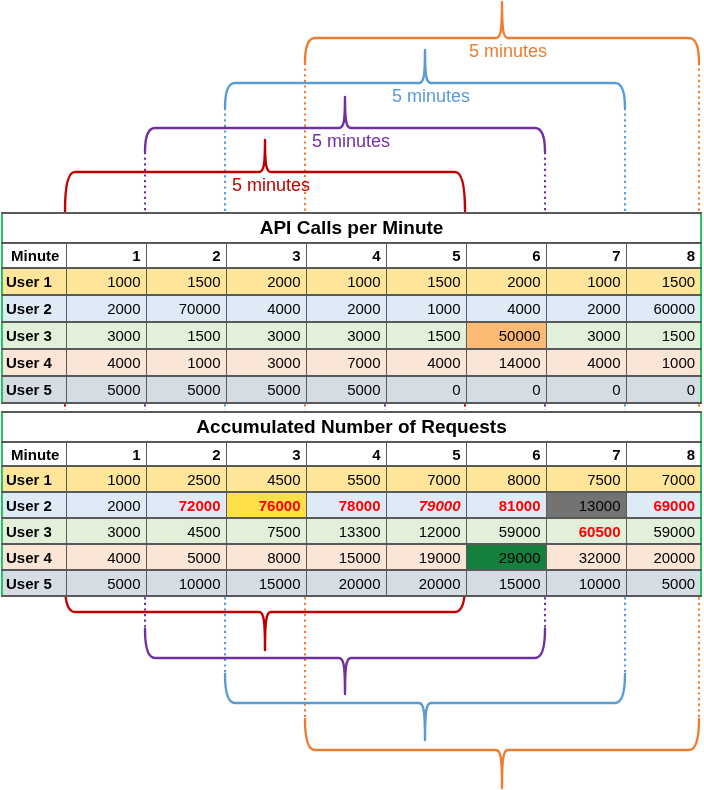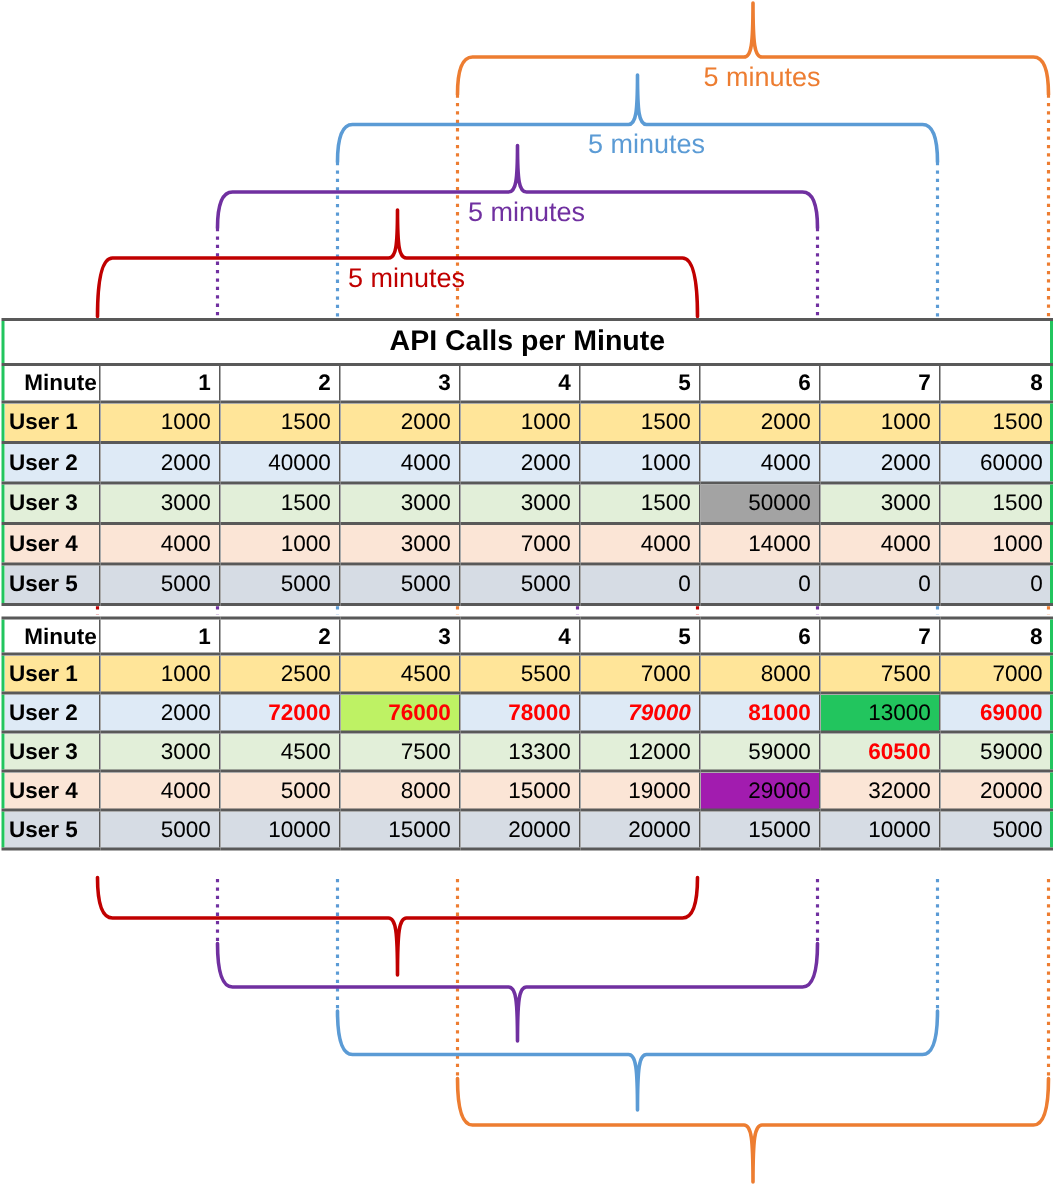--- a/index.html
+++ b/index.html
@@ -18,21 +18,21 @@
   }
   table.data-table{border:2px solid #22c55e;}
   table.data-table td{
     border:1px solid #595959;border-top-width:2px;border-bottom-width:2px;
     overflow:hidden;white-space:nowrap;
   }
   td.title-cell{
     text-align:center;font-weight:bold;font-size:19px;height:26px;
     background:#ffffff;
   }
-  td.corner-cell{font-weight:bold;text-align:right;padding-left:3px;background:#ffffff;}
+  td.corner-cell{font-weight:bold;text-align:center;padding-left:3px;background:#ffffff;}
   td.minute-head{font-weight:bold;text-align:right;padding-right:5px;background:#ffffff;}
   td.user-cell{font-weight:bold;text-align:left;padding-left:3px;}
   td.value-cell{text-align:right;padding-right:5px;}
   td.red-val{color:#FF0000;font-weight:bold;}
   .t1 tr.head-row td{height:21px;}
   .t1 tr.data-row td{height:23px;}
   .t2 tr.head-row td{height:20px;}
   .t2 tr.data-row td{height:22px;}
 </style>
 </head>
@@ -109,36 +109,36 @@
             <td class="value-cell" style="background: rgb(255, 229, 153);">2000</td>
             <td class="value-cell" style="background: rgb(255, 229, 153);">1000</td>
             <td class="value-cell" style="background: rgb(255, 229, 153);">1500</td>
             <td class="value-cell" style="background: rgb(255, 229, 153);">2000</td>
             <td class="value-cell" style="background: rgb(255, 229, 153);">1000</td>
             <td class="value-cell" style="background: rgb(255, 229, 153);">1500</td>
           </tr>
           <tr class="data-row">
             <td class="user-cell" style="background: rgb(222, 234, 246);">User 2</td>
             <td class="value-cell" style="background: rgb(222, 234, 246);">2000</td>
-            <td class="value-cell" style="background: rgb(222, 234, 246);">40000</td>
+            <td class="value-cell" style="background: rgb(222, 234, 246);">70000</td>
             <td class="value-cell" style="background: rgb(222, 234, 246);">4000</td>
             <td class="value-cell" style="background: rgb(222, 234, 246);">2000</td>
             <td class="value-cell" style="background: rgb(222, 234, 246);">1000</td>
             <td class="value-cell" style="background: rgb(222, 234, 246);">4000</td>
             <td class="value-cell" style="background: rgb(222, 234, 246);">2000</td>
             <td class="value-cell" style="background: rgb(222, 234, 246);">60000</td>
           </tr>
           <tr class="data-row">
             <td class="user-cell" style="background: rgb(226, 239, 217);">User 3</td>
             <td class="value-cell" style="background: rgb(226, 239, 217);">3000</td>
             <td class="value-cell" style="background: rgb(226, 239, 217);">1500</td>
             <td class="value-cell" style="background: rgb(226, 239, 217);">3000</td>
             <td class="value-cell" style="background: rgb(226, 239, 217);">3000</td>
             <td class="value-cell" style="background: rgb(226, 239, 217);">1500</td>
-            <td class="value-cell" style="background: #a3a3a3; margin-left: 40px;">50000</td>
+            <td class="value-cell" style="background: #fdba74; margin-left: 40px;">50000</td>
             <td class="value-cell" style="background: rgb(226, 239, 217);">3000</td>
             <td class="value-cell" style="background: rgb(226, 239, 217);">1500</td>
           </tr>
           <tr class="data-row">
             <td class="user-cell" style="background: rgb(251, 229, 214);">User 4</td>
             <td class="value-cell" style="background: rgb(251, 229, 214);">4000</td>
             <td class="value-cell" style="background: rgb(251, 229, 214);">1000</td>
             <td class="value-cell" style="background: rgb(251, 229, 214);">3000</td>
             <td class="value-cell" style="background: rgb(251, 229, 214);">7000</td>
             <td class="value-cell" style="background: rgb(251, 229, 214);">4000</td>
@@ -165,20 +165,23 @@
           <col style="width: 80px;">
           <col style="width: 80px;">
           <col style="width: 80px;">
           <col style="width: 80px;">
           <col style="width: 80px;">
           <col style="width: 80px;">
           <col style="width: 80px;">
           <col style="width: 75px;">
         </colgroup>
         <tbody>
+          <tr class="title-row">
+            <td colspan="9" class="title-cell">Accumulated Number of Requests</td>
+          </tr>
           <tr class="head-row">
             <td class="corner-cell">Minute</td>
             <td class="minute-head">1</td>
             <td class="minute-head">2</td>
             <td class="minute-head">3</td>
             <td class="minute-head">4</td>
             <td class="minute-head">5</td>
             <td class="minute-head">6</td>
             <td class="minute-head">7</td>
             <td class="minute-head">8</td>
@@ -191,46 +194,46 @@
             <td class="value-cell" style="background: rgb(255, 229, 153);">5500</td>
             <td class="value-cell" style="background: rgb(255, 229, 153);">7000</td>
             <td class="value-cell" style="background: rgb(255, 229, 153);">8000</td>
             <td class="value-cell" style="background: rgb(255, 229, 153);">7500</td>
             <td class="value-cell" style="background: rgb(255, 229, 153);">7000</td>
           </tr>
           <tr class="data-row">
             <td class="user-cell" style="background: rgb(222, 234, 246);">User 2</td>
             <td class="value-cell" style="background: rgb(222, 234, 246);">2000</td>
             <td class="value-cell red-val" style="background: rgb(222, 234, 246);">72000</td>
-            <td class="value-cell red-val" style="background: #bef264; padding-left: 20px;">76000</td>
+            <td class="value-cell red-val" style="background: #fde047; padding-left: 20px;">76000</td>
             <td class="value-cell red-val" style="background: rgb(222, 234, 246);">78000</td>
             <td class="value-cell red-val" style="background: rgb(222, 234, 246); font-style: italic;">79000</td>
             <td class="value-cell red-val" style="background: rgb(222, 234, 246);">81000</td>
-            <td class="value-cell" style="background: #22c55e;">13000</td>
+            <td class="value-cell" style="background: #737373;">13000</td>
             <td class="value-cell red-val" style="background: rgb(222, 234, 246);">69000</td>
           </tr>
           <tr class="data-row">
             <td class="user-cell" style="background: rgb(226, 239, 217);">User 3</td>
             <td class="value-cell" style="background: rgb(226, 239, 217);">3000</td>
             <td class="value-cell" style="background: rgb(226, 239, 217);">4500</td>
             <td class="value-cell" style="background: rgb(226, 239, 217);">7500</td>
             <td class="value-cell" style="background: rgb(226, 239, 217);">13300</td>
             <td class="value-cell" style="background: rgb(226, 239, 217);">12000</td>
             <td class="value-cell" style="background: rgb(226, 239, 217);">59000</td>
             <td class="value-cell red-val" style="background: rgb(226, 239, 217);">60500</td>
             <td class="value-cell" style="background: rgb(226, 239, 217);">59000</td>
           </tr>
           <tr class="data-row">
             <td class="user-cell" style="background: rgb(251, 229, 214);">User 4</td>
             <td class="value-cell" style="background: rgb(251, 229, 214);">4000</td>
             <td class="value-cell" style="background: rgb(251, 229, 214);">5000</td>
             <td class="value-cell" style="background: rgb(251, 229, 214);">8000</td>
             <td class="value-cell" style="background: rgb(251, 229, 214);">15000</td>
             <td class="value-cell" style="background: rgb(251, 229, 214);">19000</td>
-            <td class="value-cell" style="background: #a21caf;">29000</td>
+            <td class="value-cell" style="background: #15803d;">29000</td>
             <td class="value-cell" style="background: rgb(251, 229, 214);">32000</td>
             <td class="value-cell" style="background: rgb(251, 229, 214);">20000</td>
           </tr>
           <tr class="data-row">
             <td class="user-cell" style="background: rgb(214, 220, 228);">User 5</td>
             <td class="value-cell" style="background: rgb(214, 220, 228);">5000</td>
             <td class="value-cell" style="background: rgb(214, 220, 228);">10000</td>
             <td class="value-cell" style="background: rgb(214, 220, 228);">15000</td>
             <td class="value-cell" style="background: rgb(214, 220, 228);">20000</td>
             <td class="value-cell" style="background: rgb(214, 220, 228);">20000</td>

